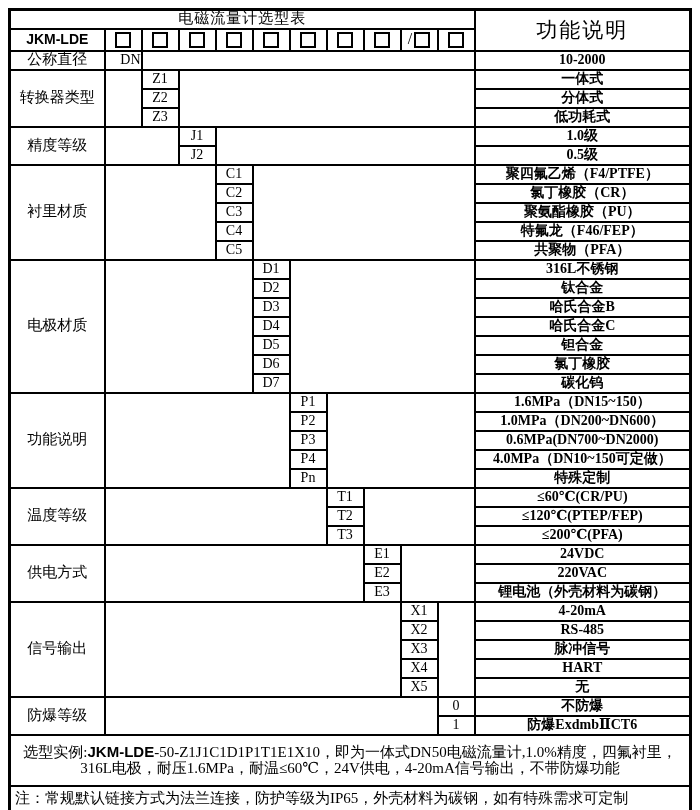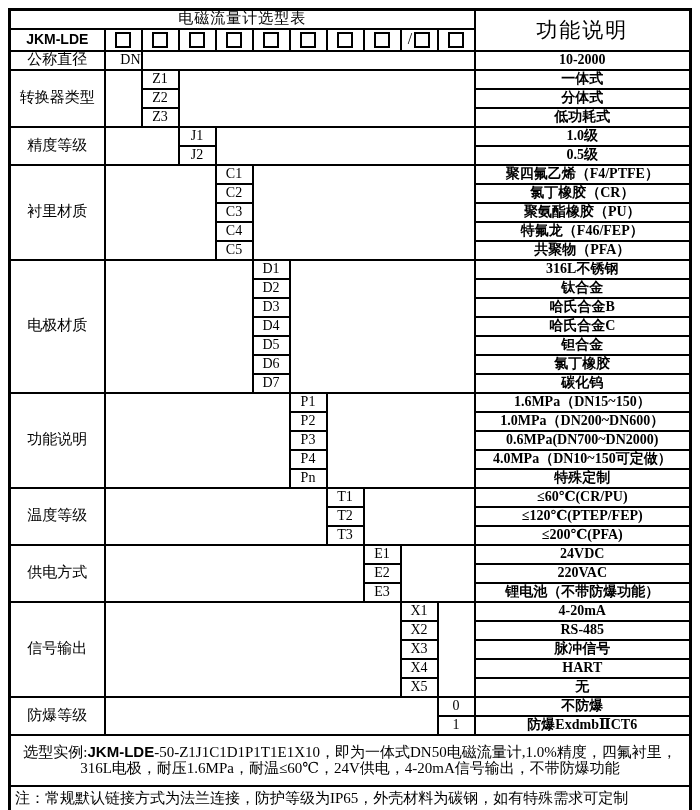--- a/index.html
+++ b/index.html
@@ -204,21 +204,21 @@
   <td class="code">E1</td>
   <td colspan="2" rowspan="3"></td>
   <td class="desc">24VDC</td>
 </tr>
 <tr>
   <td class="code">E2</td>
   <td class="desc">220VAC</td>
 </tr>
 <tr>
   <td class="code">E3</td>
-  <td class="desc">锂电池（不带防爆功能）</td>
+  <td class="desc">锂电池（外壳材料为碳钢）</td>
 </tr>
 
 <tr>
   <td class="lbl" rowspan="5">信号输出</td>
   <td colspan="8" rowspan="5"></td>
   <td class="code">X1</td>
   <td rowspan="5"></td>
   <td class="desc">4-20mA</td>
 </tr>
 <tr>

